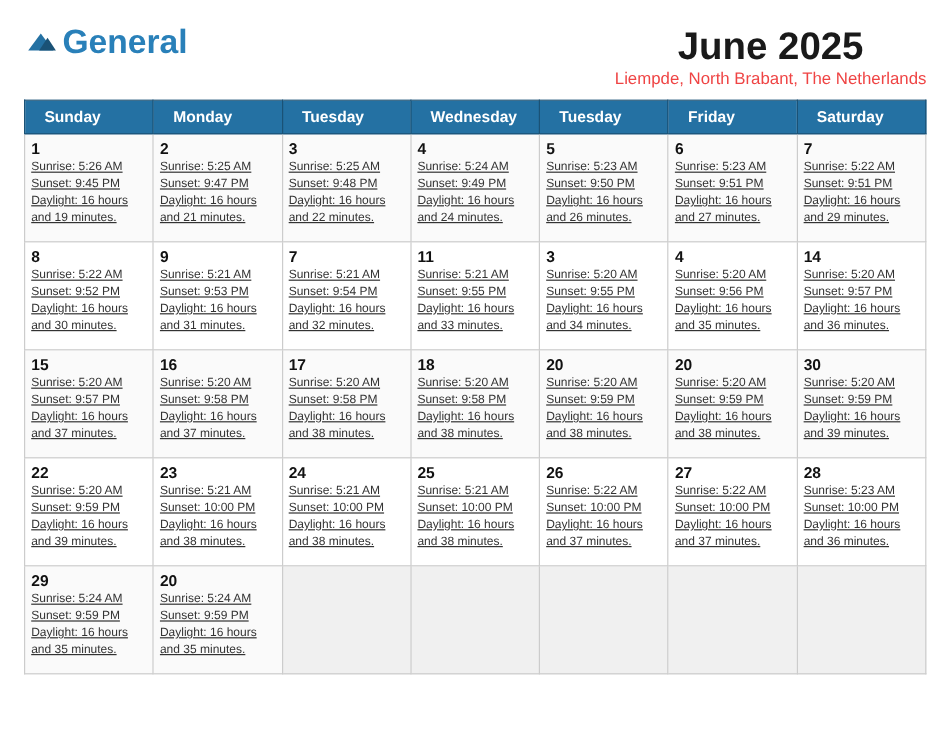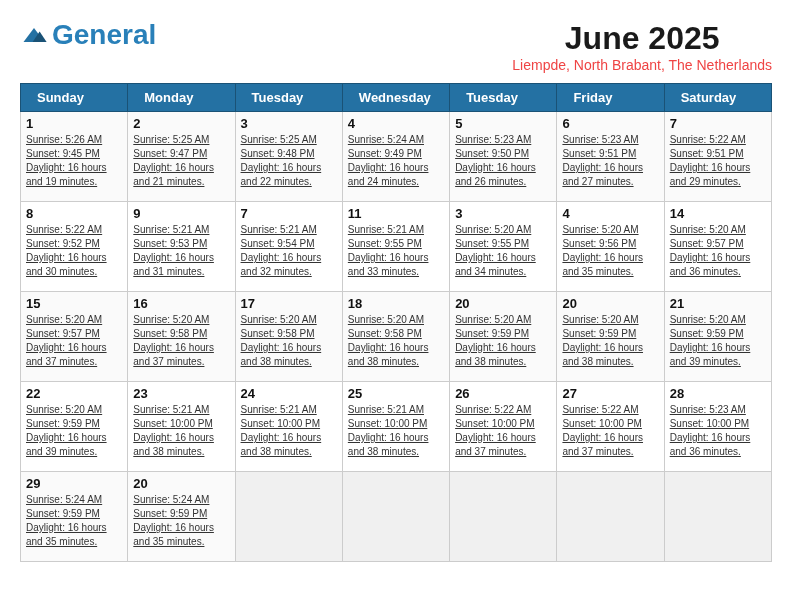--- a/index.html
+++ b/index.html
@@ -260,21 +260,21 @@
 and 38 minutes.</div>
         </td>
         <td>
           <span class="day-num">20</span>
           <div class="day-info" style="white-space: pre-line;">Sunrise: 5:20 AM
 Sunset: 9:59 PM
 Daylight: 16 hours
 and 38 minutes.</div>
         </td>
         <td>
-          <span class="day-num">21</span>
+          <span class="day-num">30</span>
           <div class="day-info" style="white-space: pre-line;">Sunrise: 5:20 AM
 Sunset: 9:59 PM
 Daylight: 16 hours
 and 39 minutes.</div>
         </td>
       </tr>
       <tr>
         <td>
           <span class="day-num">22</span>
           <div class="day-info" style="white-space: pre-line;">Sunrise: 5:20 AM

